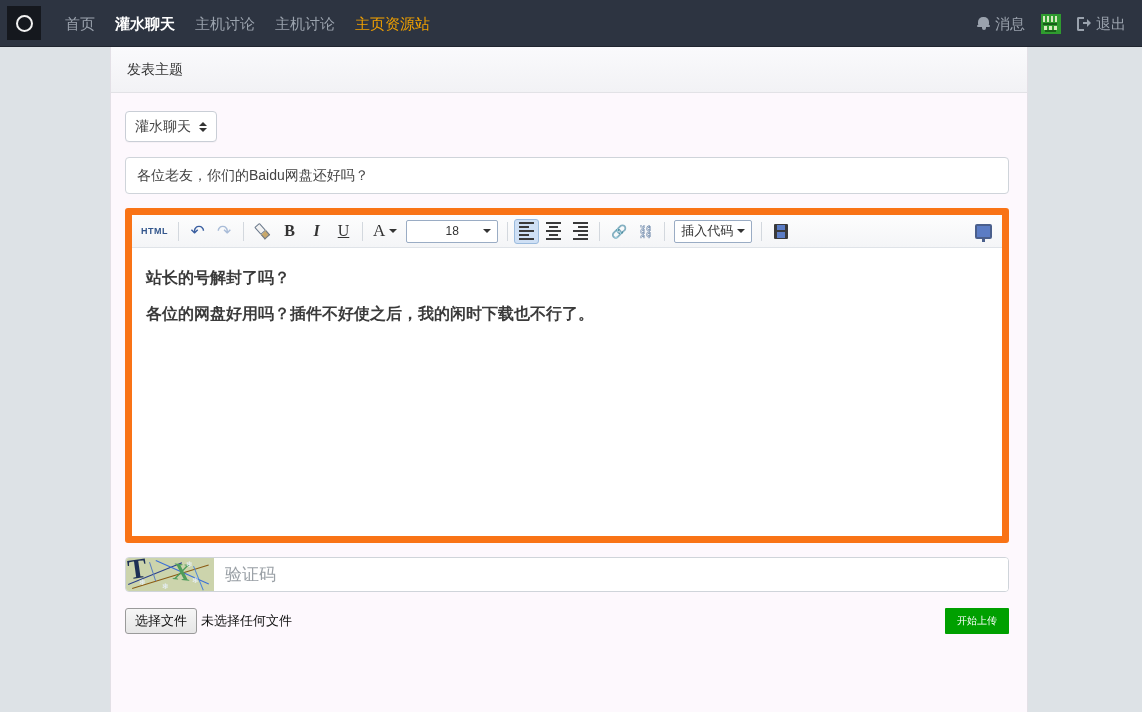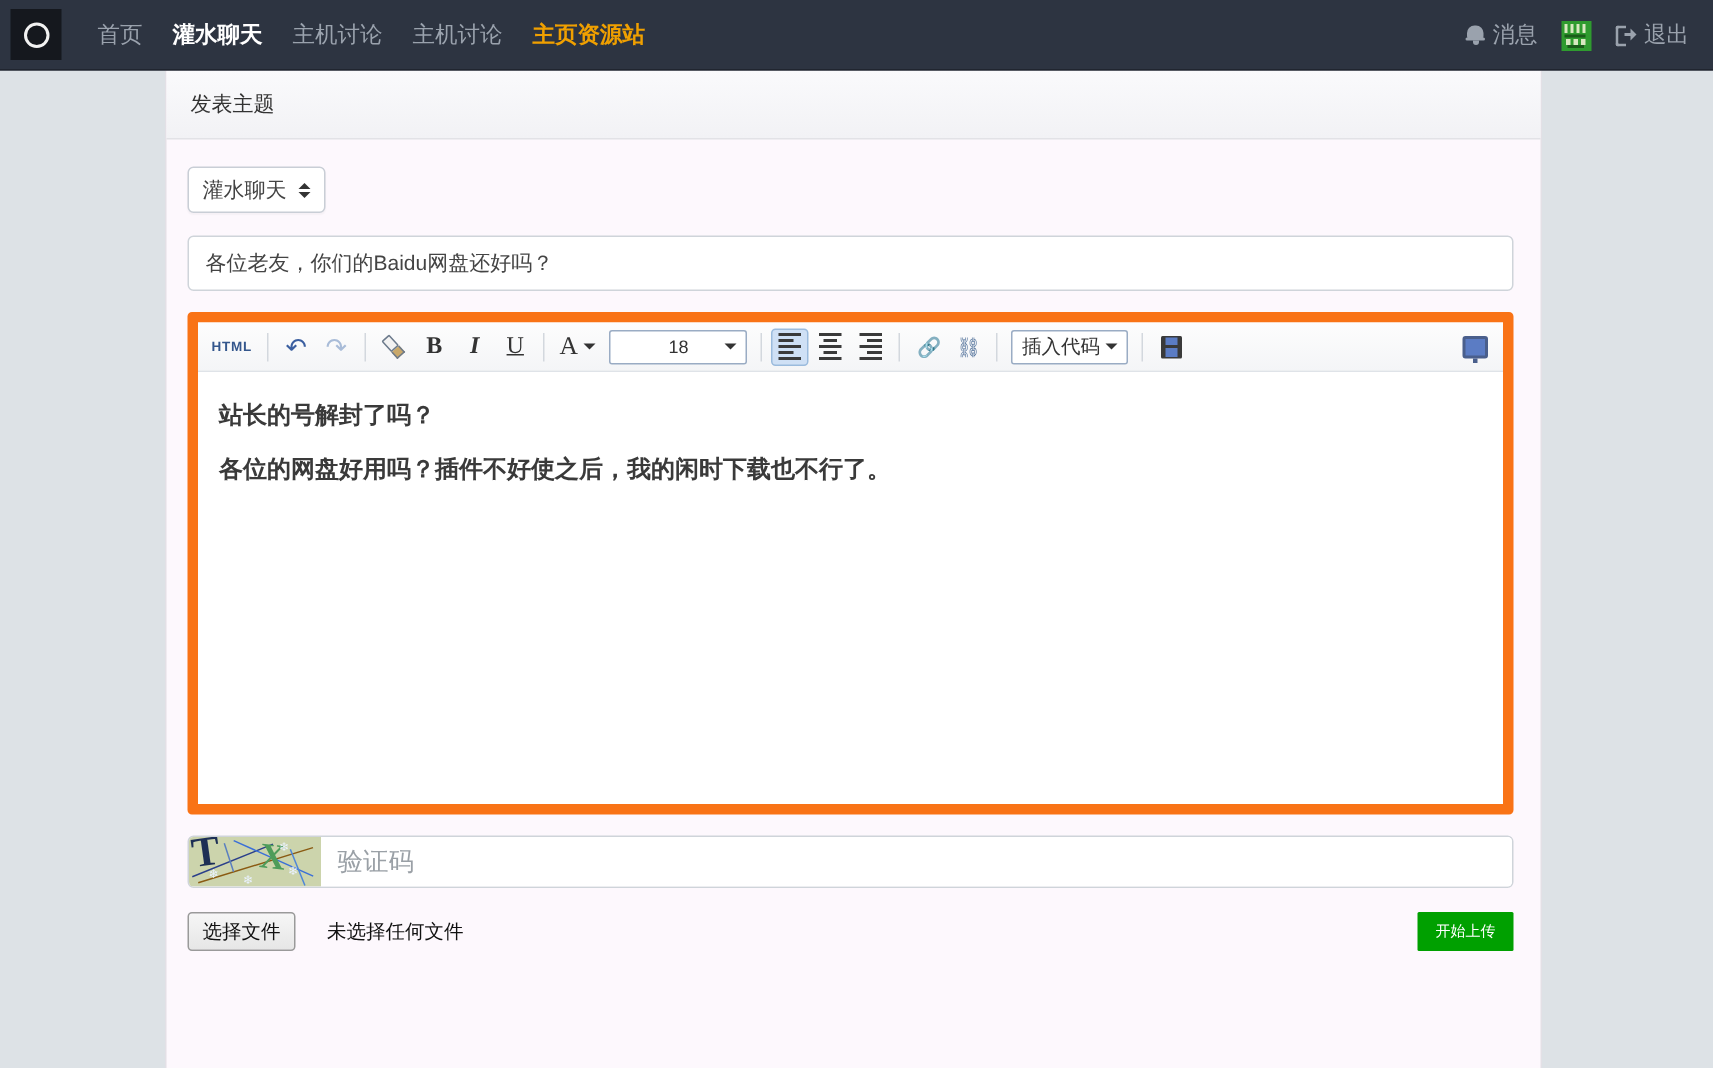--- a/index.html
+++ b/index.html
@@ -46,21 +46,21 @@
   .nav-link {
     color: #9aa2ad;
     font-size: 15px;
     padding: 0 10px;
     line-height: 47px;
     text-decoration: none;
     cursor: pointer;
     white-space: nowrap;
   }
   .nav-link.active-white { color: #ffffff; font-weight: bold; }
-  .nav-link.active-orange { color: #f0a000; font-weight: bold; }
+  .nav-link.active-orange { color: #f0a000; font-weight: normal; }
 
   .nav-right {
     position: absolute;
     right: 8px;
     top: 0;
     height: 47px;
     display: flex;
     align-items: center;
   }
   .nav-right .nav-link { padding: 0 8px; display: flex; align-items: center; gap: 5px; }
@@ -305,21 +305,21 @@
   }
 
   
   .upload-row {
     margin-top: 16px;
     width: 884px;
     display: flex;
     align-items: center;
     justify-content: space-between;
   }
-  .file-left { display: flex; align-items: center; gap: 21px; }
+  .file-left { display: flex; align-items: center; gap: 4px; }
   .file-btn {
     background: linear-gradient(to bottom,#f6f6f6,#e6e6e6);
     border: 1px solid #9a9a9a;
     border-radius: 3px;
     padding: 3px 9px;
     font-size: 13px;
     color: #111;
     cursor: pointer;
   }
   .file-name { font-size: 13px; color: #111; }

